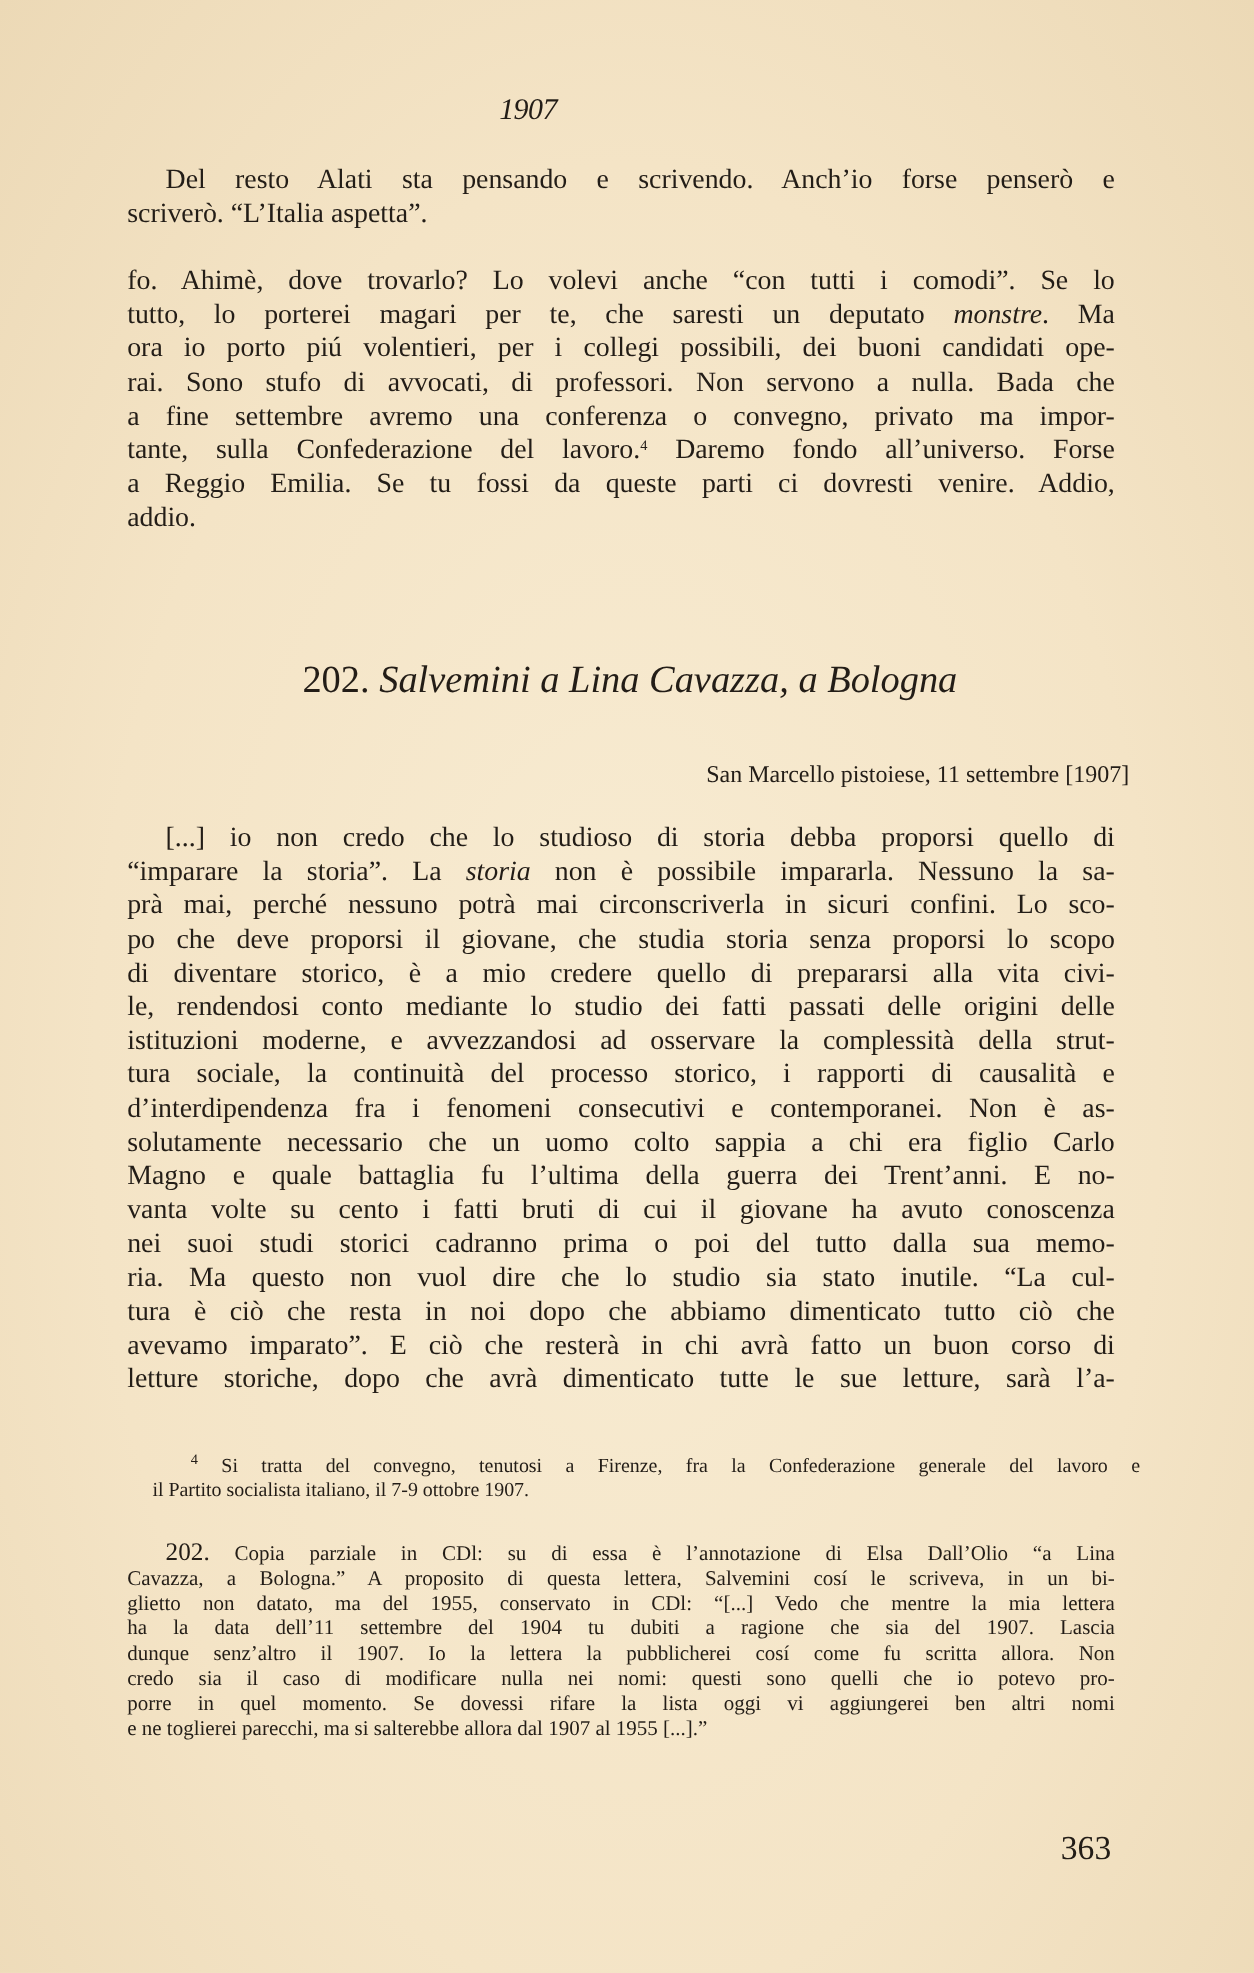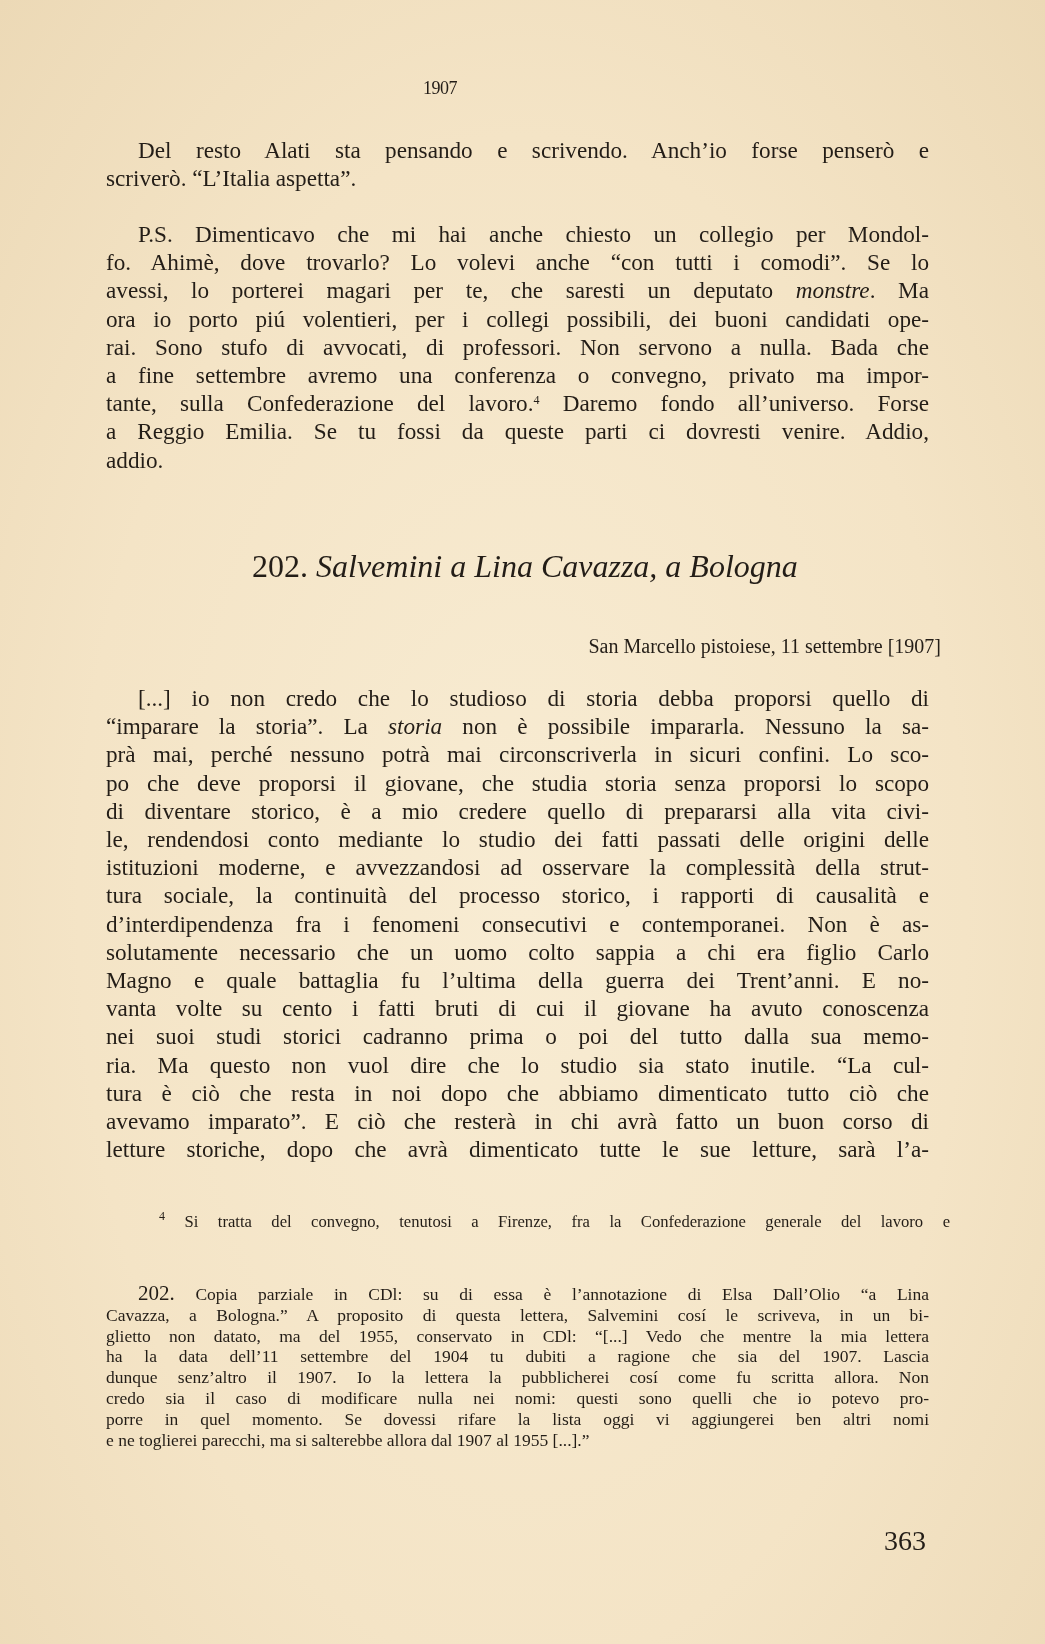--- a/index.html
+++ b/index.html
@@ -6,21 +6,21 @@
   body {
     width: 1045px; height: 1644px; overflow: hidden;
     background: #f3e5c8;
     background-image: radial-gradient(ellipse at 50% 55%, #f8ecd3 0%, #f4e4c6 60%, #ecd9b6 100%);
     font-family: "Liberation Serif", "DejaVu Serif", serif;
     color: #231d17;
     position: relative;
   }
   .page-header {
     position: absolute; top: 78px; left: 0; width: 880px;
-    text-align: center; font-size: 18px; letter-spacing: -0.5px;
+    text-align: center; font-style: italic; font-size: 25px; letter-spacing: -0.5px;
   }
   .body-block {
     position: absolute; left: 106px; width: 823px;
     font-size: 23.2px; line-height: 28.2px; text-align: justify;
   }
   .line { display: block; white-space: nowrap; text-align: justify; text-align-last: justify; font-family: Liberation Serif, serif; }
   .line.last { text-align-last: left; }
   .indent { text-indent: 32px; }
   .para1 { top: 136px; }
   .para2 { top: 220px; }
@@ -52,23 +52,22 @@
 <body>
 
 <div class="page-header">1907</div>
 
 <div class="body-block para1">
   <span class="line indent">Del resto Alati sta pensando e scrivendo. Anch’io forse penserò e</span>
   <span class="line last">scriverò. “L’Italia aspetta”.</span>
 </div>
 
 <div class="body-block para2">
-  <span class="line indent">P.S. Dimenticavo che mi hai anche chiesto un collegio per Mondol-</span>
   <span class="line">fo. Ahimè, dove trovarlo? Lo volevi anche “con tutti i comodi”. Se lo</span>
-  <span class="line"><span>avessi, lo porterei magari per te, che saresti un deputato </span><em>monstre</em><span>. Ma</span></span>
+  <span class="line"><span>tutto, lo porterei magari per te, che saresti un deputato </span><em>monstre</em><span>. Ma</span></span>
   <span class="line">ora io porto piú volentieri, per i collegi possibili, dei buoni candidati ope-</span>
   <span class="line">rai. Sono stufo di avvocati, di professori. Non servono a nulla. Bada che</span>
   <span class="line">a fine settembre avremo una conferenza o convegno, privato ma impor-</span>
   <span class="line"><span>tante, sulla Confederazione del lavoro.</span><sup>4</sup><span> Daremo fondo all’universo. Forse</span></span>
   <span class="line">a Reggio Emilia. Se tu fossi da queste parti ci dovresti venire. Addio,</span>
   <span class="line last">addio.</span>
 </div>
 
 <div class="section-title">
   <span class="num">202.</span>
@@ -92,20 +91,21 @@
   <span class="line">vanta volte su cento i fatti bruti di cui il giovane ha avuto conoscenza</span>
   <span class="line">nei suoi studi storici cadranno prima o poi del tutto dalla sua memo-</span>
   <span class="line">ria. Ma questo non vuol dire che lo studio sia stato inutile. “La cul-</span>
   <span class="line">tura è ciò che resta in noi dopo che abbiamo dimenticato tutto ciò che</span>
   <span class="line">avevamo imparato”. E ciò che resterà in chi avrà fatto un buon corso di</span>
   <span class="line">letture storiche, dopo che avrà dimenticato tutte le sue letture, sarà l’a-</span>
 </div>
 
 <div class="foot fn4">
   <span class="line indent"><sup>4</sup><span> Si tratta del convegno, tenutosi a Firenze, fra la Confederazione generale del lavoro e</span></span>
+  <span class="line last">il Partito socialista italiano, il 7-9 ottobre 1907.</span>
 </div>
 
 <div class="foot fn202">
   <span class="line indent"><span class="num">202.</span><span> Copia parziale in CDl: su di essa è l’annotazione di Elsa Dall’Olio “a Lina</span></span>
   <span class="line">Cavazza, a Bologna.” A proposito di questa lettera, Salvemini cosí le scriveva, in un bi-</span>
   <span class="line">glietto non datato, ma del 1955, conservato in CDl: “[...] Vedo che mentre la mia lettera</span>
   <span class="line">ha la data dell’11 settembre del 1904 tu dubiti a ragione che sia del 1907. Lascia</span>
   <span class="line">dunque senz’altro il 1907. Io la lettera la pubblicherei cosí come fu scritta allora. Non</span>
   <span class="line">credo sia il caso di modificare nulla nei nomi: questi sono quelli che io potevo pro-</span>
   <span class="line">porre in quel momento. Se dovessi rifare la lista oggi vi aggiungerei ben altri nomi</span>

